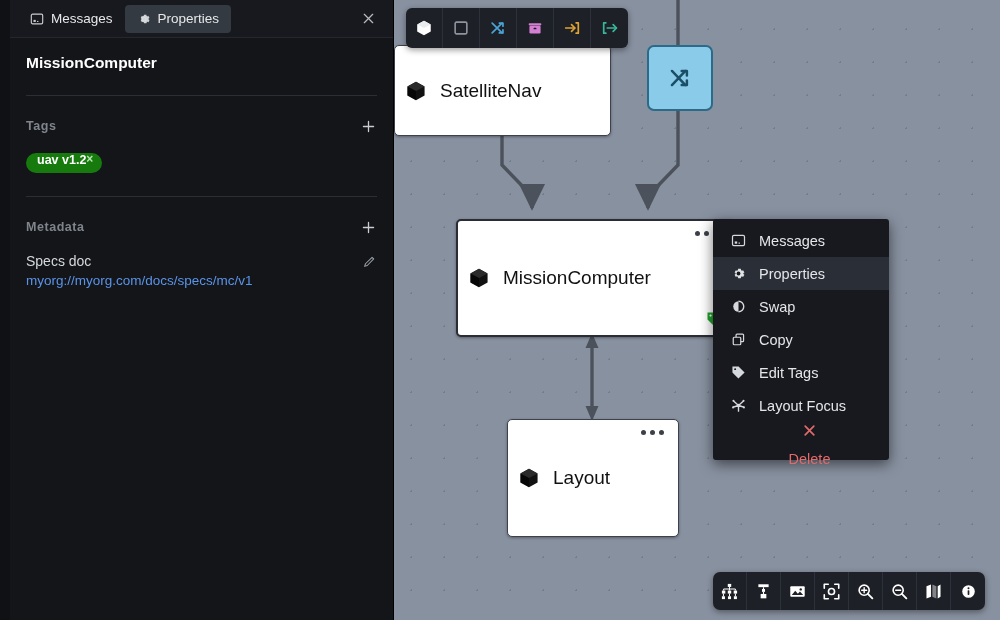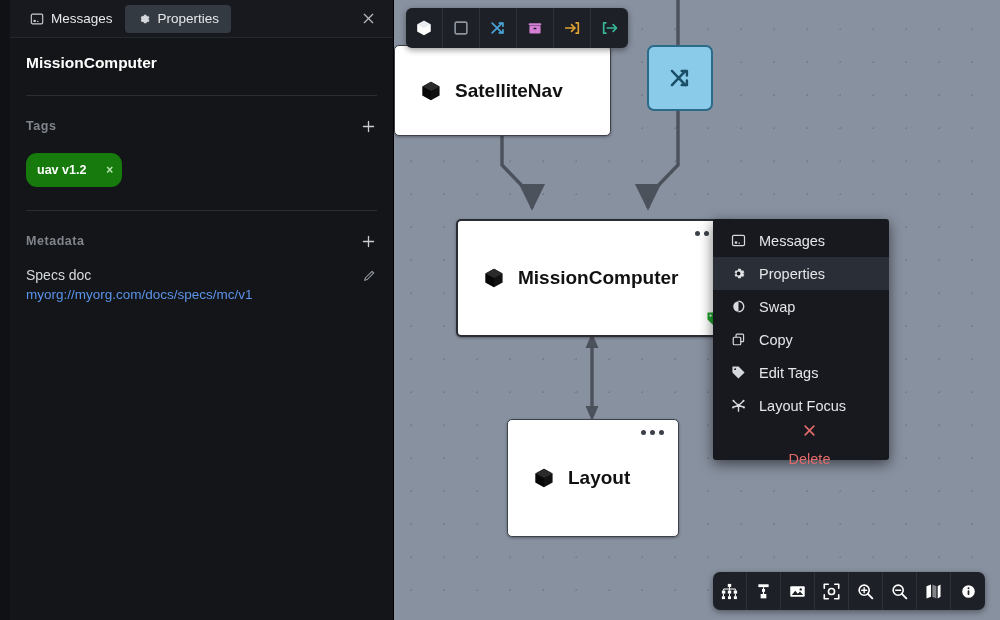--- a/index.html
+++ b/index.html
@@ -65,25 +65,25 @@
     display: flex; align-items: center; justify-content: center;
   }
   .name-value {
     font-size: 15.5px; font-weight: bold; color: #fff;
     margin-top: 16px;
   }
   .divider { height: 1px; background: #2b2e34; margin: 23px 16px 0 16px; }
 
   .tagrow { margin-top: 18px; display: flex; gap: 8px; flex-wrap: wrap; }
   .tagpill {
-    display: inline-flex; align-items: center; gap: 20px;
+    display: inline-flex; align-items: flex-start; gap: 0;
     background: #177a0d;
     color: #fff;
     border-radius: 11px;
-    height: 34px;
+    height: 20px;
     padding: 0 9px 0 11px;
     font-size: 12.5px; font-weight: bold;
     cursor: default;
   }
   .tagpill .tx { color: #b9e5b2; font-size: 12px; cursor: pointer; line-height: 1; }
 
   .meta-item { margin-top: 17px; position: relative; }
   .meta-key { font-size: 14px; color: #d5d8dc; }
   .meta-val { font-size: 13.5px; color: #5b93e8; margin-top: 4px; word-break: break-all; cursor: pointer; }
   .meta-pencil {
@@ -107,24 +107,23 @@
     position: absolute;
     background: #fff;
     border-radius: 5px;
     box-shadow: 0 1px 3px rgba(0,0,0,.35);
   }
   .node.selected { border: 2px solid #2a2d33; }
   .node.plain { border: 1px solid #3d4149; }
   .node-label {
     position: absolute;
     display: flex; align-items: center; gap: 13px;
-    left: 25px; top: 50%; transform: translateY(-50%);
+    left: 10px; top: 50%; transform: translateY(-50%);
     font-size: 19px; color: #111;
     white-space: nowrap;
-    font-weight: bold;
   }
   .dots {
     position: absolute;
     display: flex; gap: 4px; align-items: center;
     cursor: pointer;
   }
   .dots i { width: 5px; height: 5px; border-radius: 50%; background: #3c4049; display: block; }
   .tagflag {
     position: absolute; right: 9px; bottom: 7px;
     width: 17px; height: 17px; cursor: pointer;

